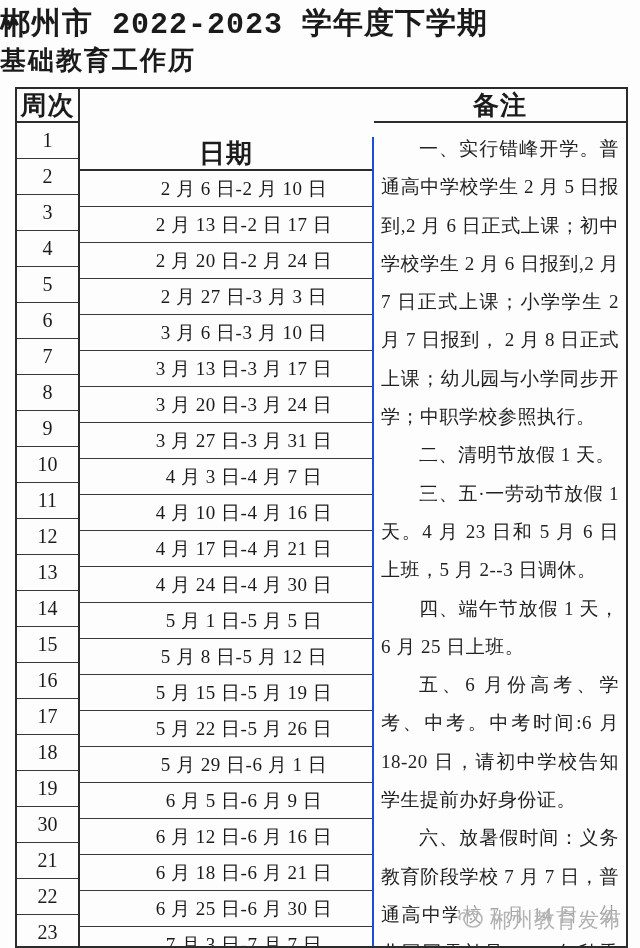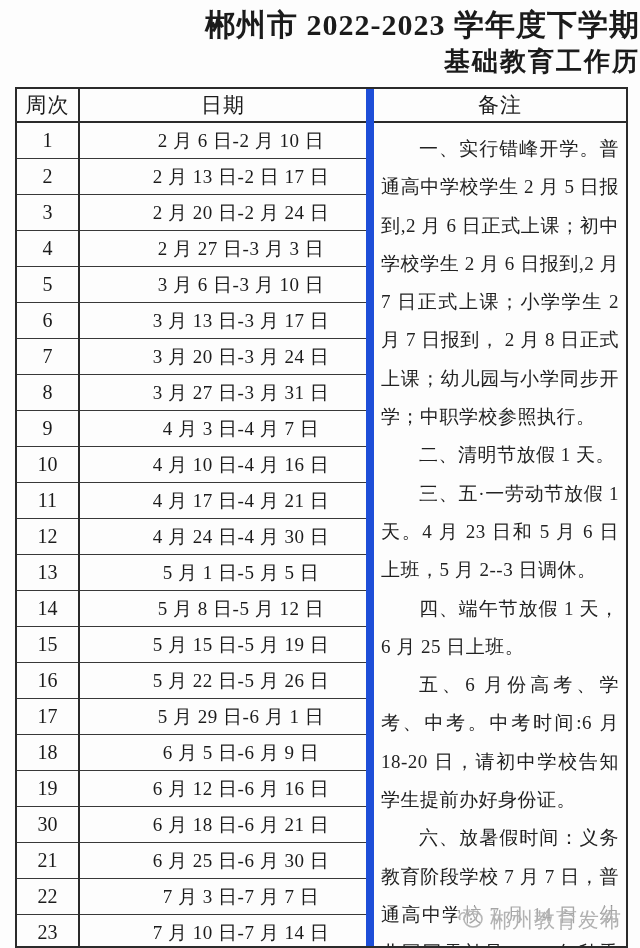--- a/index.html
+++ b/index.html
@@ -4,42 +4,42 @@
 <style>
   * { margin:0; padding:0; box-sizing:border-box; }
   html,body { width:640px; height:948px; }
   body {
     position:relative;
     background:#fdfdfd;
     color:#1b1b1b;
     font-family:"Liberation Serif","DejaVu Serif",serif;
     overflow:hidden;
   }
-  .titles { position:absolute; top:6px; left:0; width:640px; text-align:right; }
+  .titles { position:absolute; top:6px; left:0; width:640px; text-align:left;font-family:Liberation Mono, monospace; }
   .title-line1 { font-size:30px; font-weight:bold; letter-spacing:1px; line-height:38px; }
   .title-line2 { font-size:26px; font-weight:bold; letter-spacing:2px; line-height:36px; }
 
   .calendar {
     position:absolute; left:15px; top:87px;
     width:613px; height:861px;
     border:2px solid #2b2b2b;
     display:flex;
     overflow:hidden;
     background:#fdfdfd;
   }
   .col { display:flex; flex-direction:column; }
   .col-week { width:63px; border-right:2px solid #2b2b2b; }
-  .col-date { width:294px; border-right:8px solid #1d4ed8; }
+  .col-date { width:294px; border-right:2px solid #1d4ed8;margin-top:48px; }
   .col-remark { flex:1; position:relative; }
 
   .hcell {
     height:34px; flex:0 0 34px;
     border-bottom:2px solid #2b2b2b;
     display:flex; align-items:center; justify-content:center;
-    font-size:21px; font-weight:normal; letter-spacing:1px;
+    font-size:26px; font-weight:bold; letter-spacing:1px;
   }
   .cell {
     height:36px; flex:0 0 36px;
     border-bottom:1.6px solid #383838;
     display:flex; align-items:center; justify-content:center;
   }
   .cell.week { font-size:20px; }
   .cell.date { font-size:19px; letter-spacing:0.5px; white-space:nowrap;padding-left:36px; }
 
   .remark-body {

